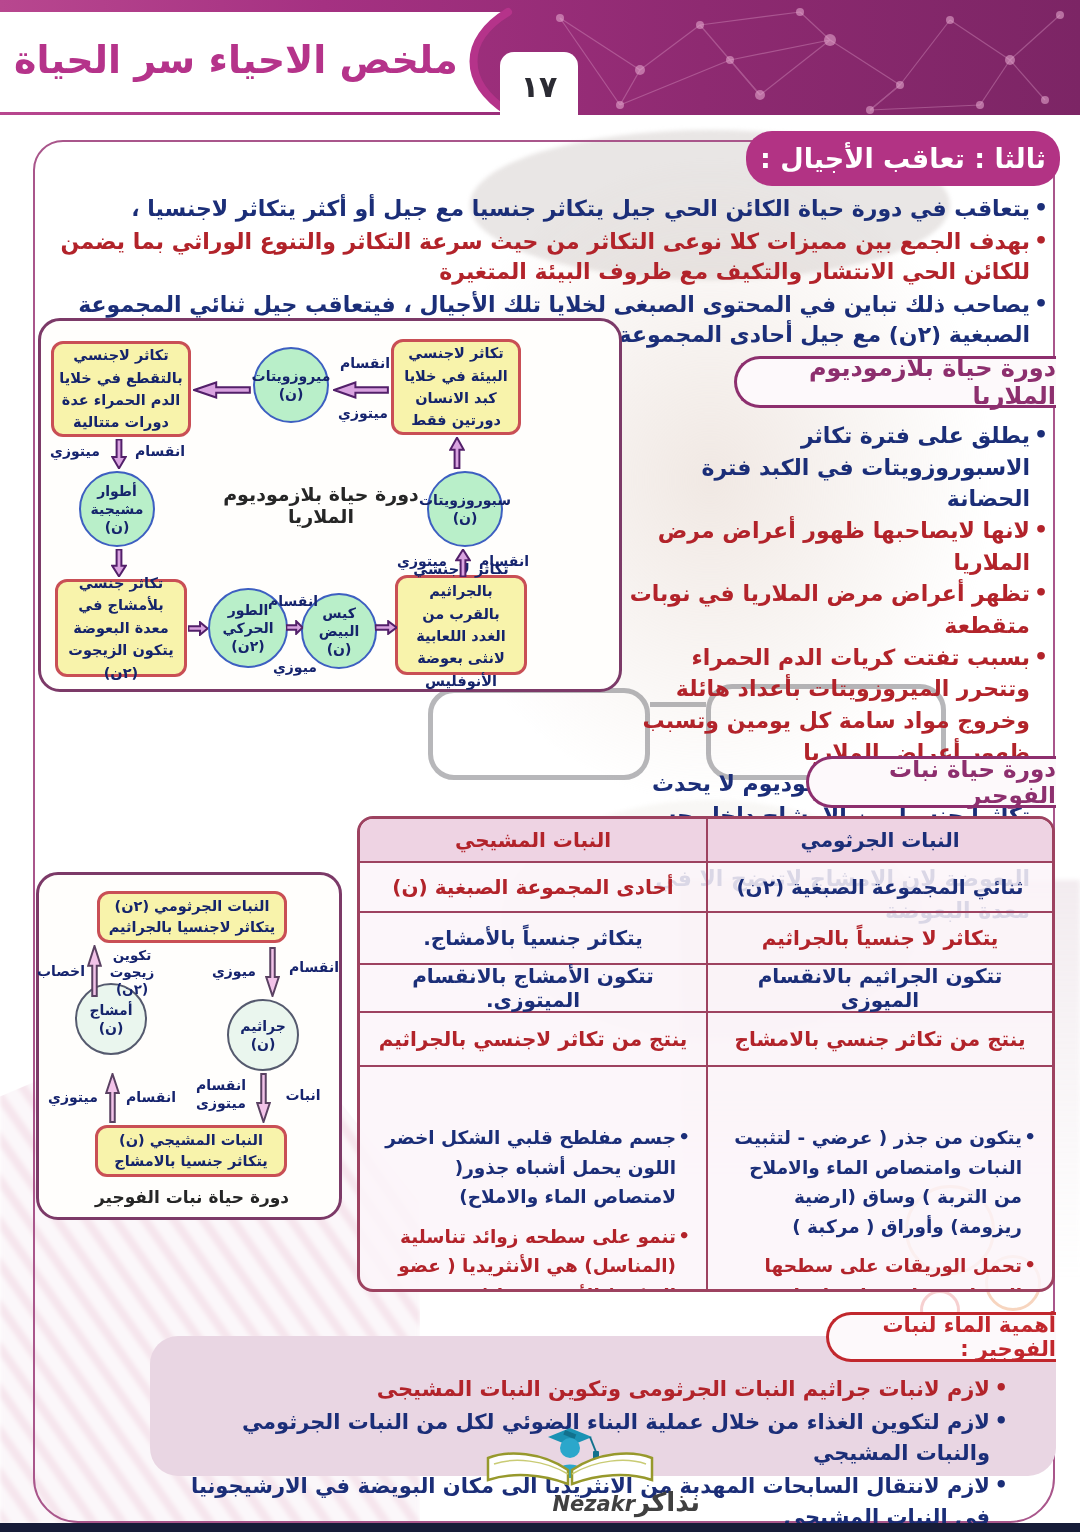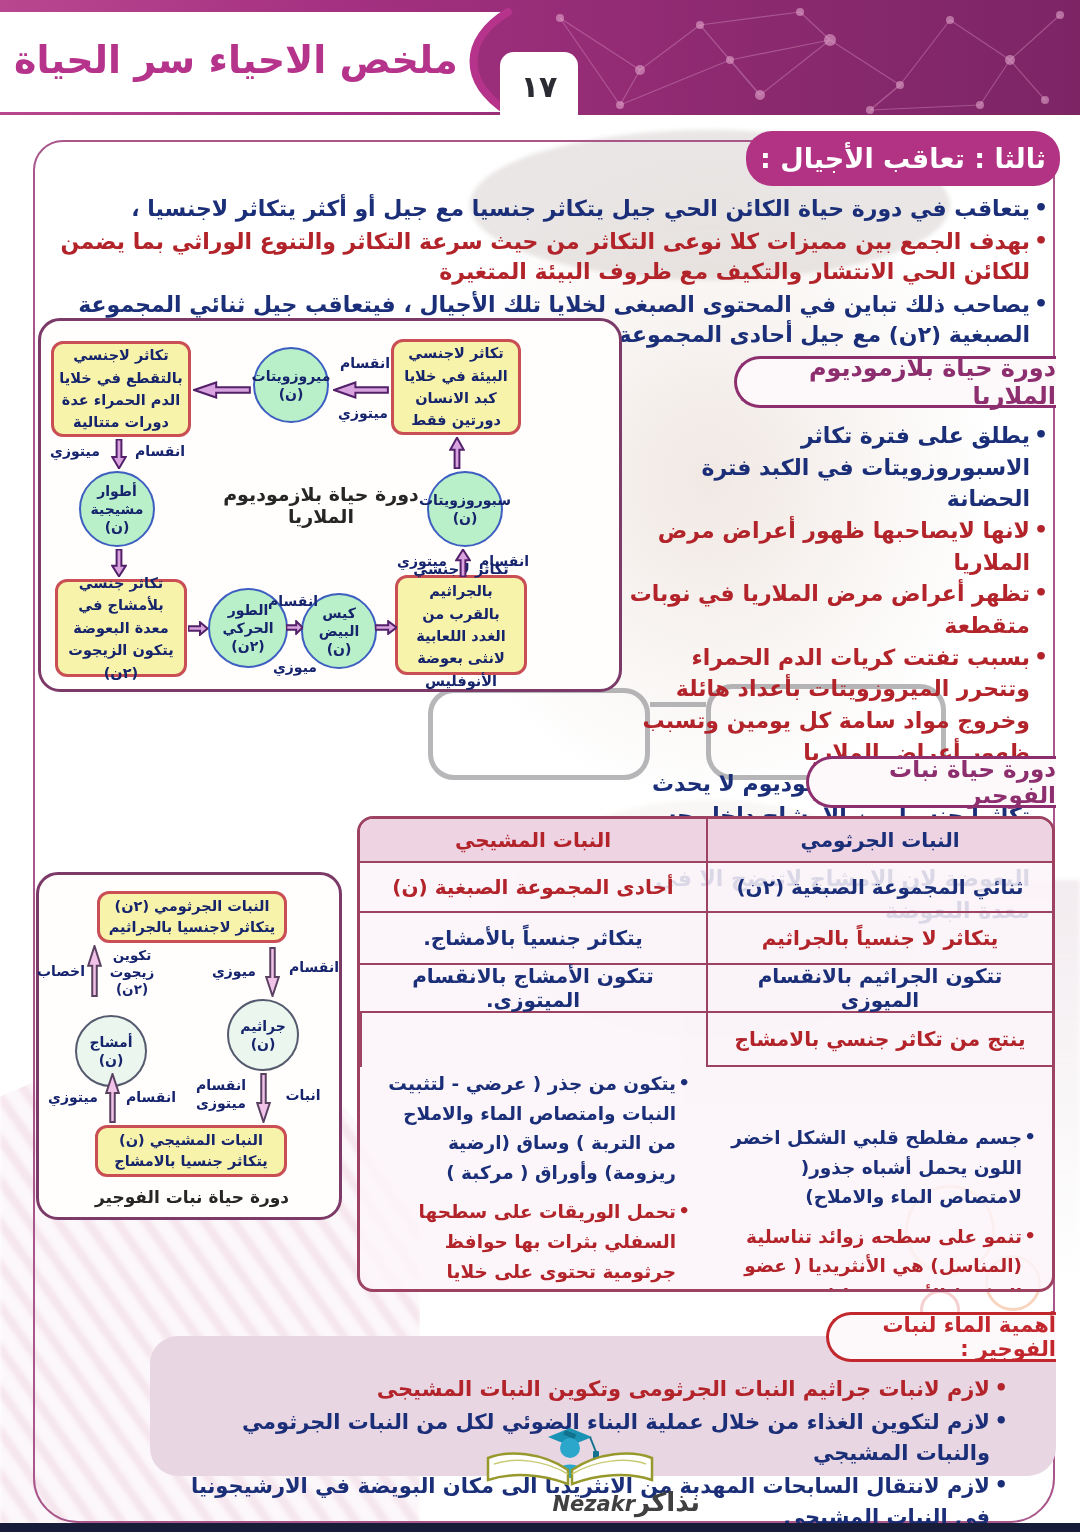--- a/index.html
+++ b/index.html
@@ -262,20 +262,21 @@
     <div class="cell s blue">ثنائي المجموعة الصبغية (٢ن)</div>
     <div class="cell red">أحادى المجموعة الصبغية (ن)</div>
 
     <div class="cell s red">يتكاثر لا جنسياً بالجراثيم</div>
     <div class="cell blue">يتكاثر جنسياً بالأمشاج.</div>
 
     <div class="cell s blue">تتكون الجراثيم بالانقسام الميوزى</div>
     <div class="cell blue">تتكون الأمشاج بالانقسام الميتوزى.</div>
 
     <div class="cell s red">ينتج من تكاثر جنسي بالامشاج</div>
+    <div class="cell red">ينتج من تكاثر لاجنسي بالجراثيم</div>
 
     <div class="cell s last">
       <div class="inner">
         <div class="blt blue">يتكون من جذر ( عرضي - لتثبيت النبات وامتصاص الماء والاملاح من التربة ) وساق (ارضية ريزومة) وأوراق ( مركبة )</div>
         <div class="blt red">تحمل الوريقات على سطحها السفلي بثرات بها حوافظ جرثومية تحتوى على خلايا جرثومية (٢ن) تنقسم ميوزيا لتعطى العديد من الجراثيم.</div>
       </div>
     </div>
     <div class="cell last">
       <div class="inner">
         <div class="blt blue">جسم مفلطح قلبي الشكل اخضر اللون يحمل أشباه جذور( لامتصاص الماء والاملاح)</div>
@@ -291,21 +292,21 @@
     </div>
     <div class="ybox" style="left:56px;top:250px;width:192px;height:52px;flex-direction:column;line-height:1.45;">
       <span>النبات المشيجي (ن)</span>
       <span>يتكاثر جنسيا بالامشاج</span>
     </div>
 
     <div class="gcircle wcircle" style="left:188px;top:124px;width:72px;height:72px;">
       <span>جراثيم</span>
       <span>(ن)</span>
     </div>
-    <div class="gcircle wcircle" style="left:36px;top:140px;width:72px;height:72px;text-align:center;">
+    <div class="gcircle wcircle" style="left:36px;top:108px;width:72px;height:72px;text-align:center;">
       <span>أمشاج</span>
       <span>(ن)</span>
     </div>
 
     <span class="arrow pink" style="left:226px;top:72px;width:15px;height:50px;"><svg viewBox="0 0 100 100" preserveAspectRatio="none" width="100%" height="100%">
           <polygon points="35,2 35,60 8,60 50,98 92,60 65,60 65,2" vector-effect="non-scaling-stroke"></polygon>
         </svg></span>
     <div class="dlabel" style="left:246px;top:84px;width:58px;">انقسام</div>
     <div class="dlabel" style="left:168px;top:88px;width:54px;">ميوزي</div>
 

